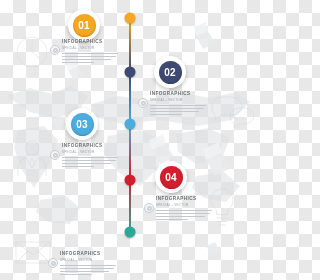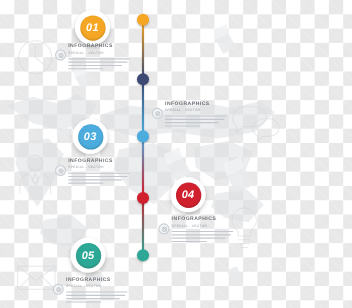--- a/index.html
+++ b/index.html
@@ -23,21 +23,21 @@
     transform:translate(-50%,-50%);left:130px;
     box-shadow:0 1px 2px rgba(0,0,0,.25);}
 
   
   .badge{position:absolute;width:32px;height:32px;border-radius:50%;
     background:#fff;box-shadow:0 2px 4px rgba(0,0,0,.22);
     display:flex;align-items:center;justify-content:center;}
   .badge .inner{width:23px;height:23px;border-radius:50%;
     display:flex;align-items:center;justify-content:center;
     color:#fff;font-size:10px;font-weight:bold;letter-spacing:.2px;
-    box-shadow:inset 0 -1px 2px rgba(0,0,0,.18);font-style:italic;}
+    box-shadow:inset 0 -1px 2px rgba(0,0,0,.18);}
 
   
   .block{position:absolute;width:56px;}
   .block .title{font-size:4.6px;font-weight:bold;color:#6b6f74;
     letter-spacing:.45px;line-height:6px;}
   .block .sub{font-size:3px;color:#9aa0a6;letter-spacing:.3px;
     line-height:4.5px;margin-top:1px;}
   .block .body{margin-top:2px;}
   .block .body i{display:block;height:1.6px;margin-bottom:1.5px;
     background:#c3c8ce;border-radius:1px;}
@@ -146,20 +146,23 @@
     <div class="title">INFOGRAPHICS</div>
     <div class="sub">SPECIAL - VECTOR</div>
     <div class="body">
       <i class="w1"></i>
         <i class="w2"></i>
         <i class="w3"></i>
         <i class="w4"></i>
     </div>
   </div>
 
+  <div class="badge" style="left:154px;top:56px;">
+    <div class="inner" style="background:#3D4A73;">02</div>
+  </div>
   <div class="minicircle" style="left:138px;top:98px;">
     <svg width="5" height="5" viewBox="0 0 10 10" fill="none" stroke="#aeb4ba" stroke-width="1.2">
       <circle cx="5" cy="5" r="2"></circle>
         <circle cx="5" cy="5" r="4.2"></circle>
     </svg>
   </div>
   <div class="block" style="left:150px;top:91px;">
     <div class="title">INFOGRAPHICS</div>
     <div class="sub">SPECIAL - VECTOR</div>
     <div class="body">
@@ -203,23 +206,20 @@
     <div class="title">INFOGRAPHICS</div>
     <div class="sub">SPECIAL - VECTOR</div>
     <div class="body">
       <i class="w1"></i>
         <i class="w2"></i>
         <i class="w3"></i>
         <i class="w4"></i>
     </div>
   </div>
 
-  <div class="badge" style="left:64px;top:216px;">
-    <div class="inner" style="background:#2EA896;">05</div>
-  </div>
   <div class="minicircle" style="left:48px;top:258px;">
     <svg width="5" height="5" viewBox="0 0 10 10" fill="none" stroke="#aeb4ba" stroke-width="1.2">
       <circle cx="5" cy="5" r="2"></circle>
         <circle cx="5" cy="5" r="4.2"></circle>
     </svg>
   </div>
   <div class="block" style="left:60px;top:251px;">
     <div class="title">INFOGRAPHICS</div>
     <div class="sub">SPECIAL - VECTOR</div>
     <div class="body">

